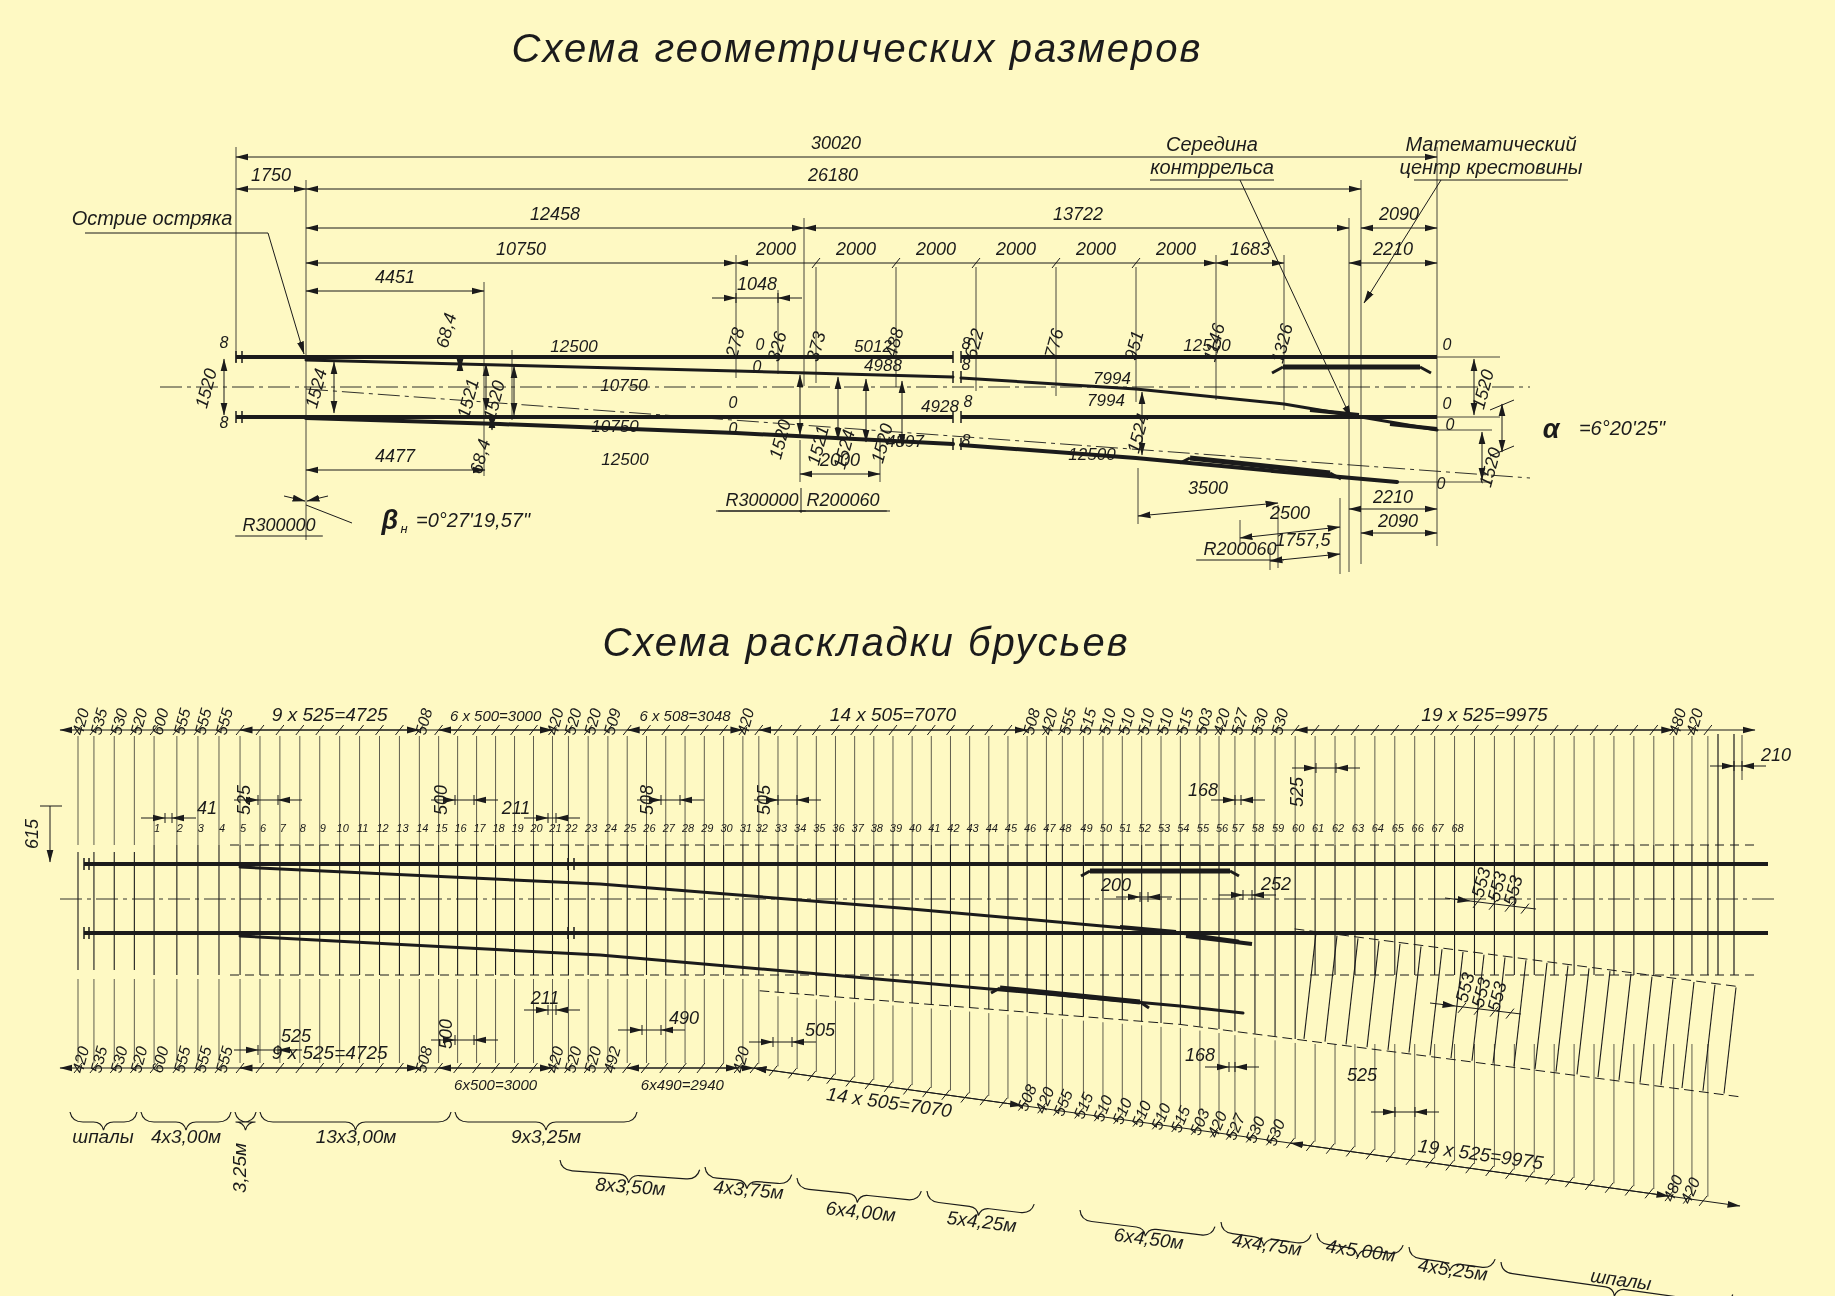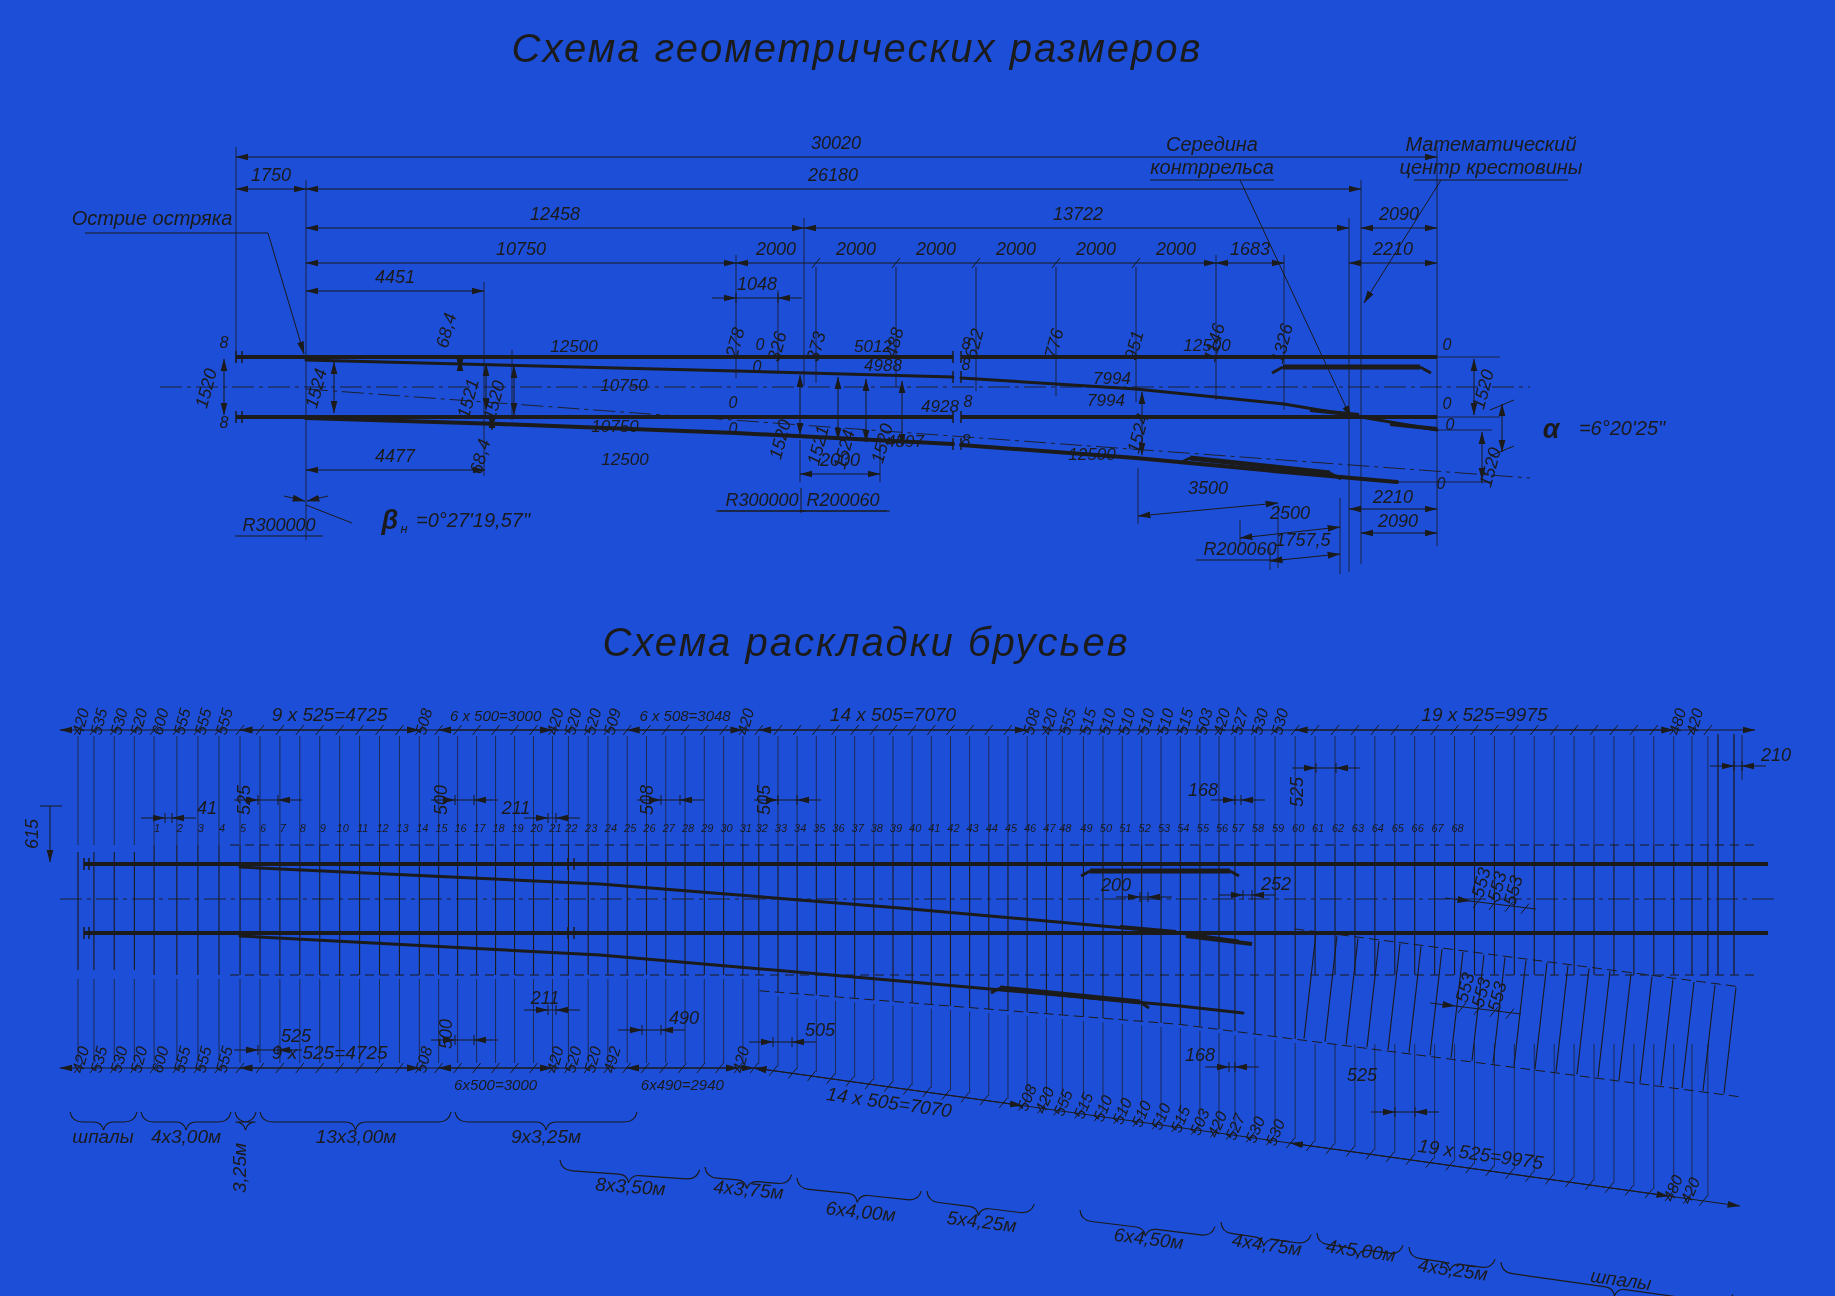--- a/index.html
+++ b/index.html
@@ -1,16 +1,16 @@
 <!DOCTYPE html>
 <html><head>
 <meta charset="utf-8">
 <style>
   html,body{margin:0;padding:0;background:#e8e8e8;}
-  .page{width:1835px;height:1296px;background:#1d4ed8;position:relative;overflow:hidden;
+  .page{width:1835px;height:1296px;background:#fef9c3;position:relative;overflow:hidden;
         font-family:"Liberation Sans",sans-serif;}
   svg{position:absolute;left:0;top:0;}
   svg text{font-family:"Liberation Sans",sans-serif;font-style:italic;fill:#1b1b1b;}
   .title{font-size:40px;letter-spacing:2px;}
 </style>
 </head>
 <body>
 
 <div class="page">
   <svg id="dwg" width="1835" height="1296" viewBox="0 0 1835 1296">

